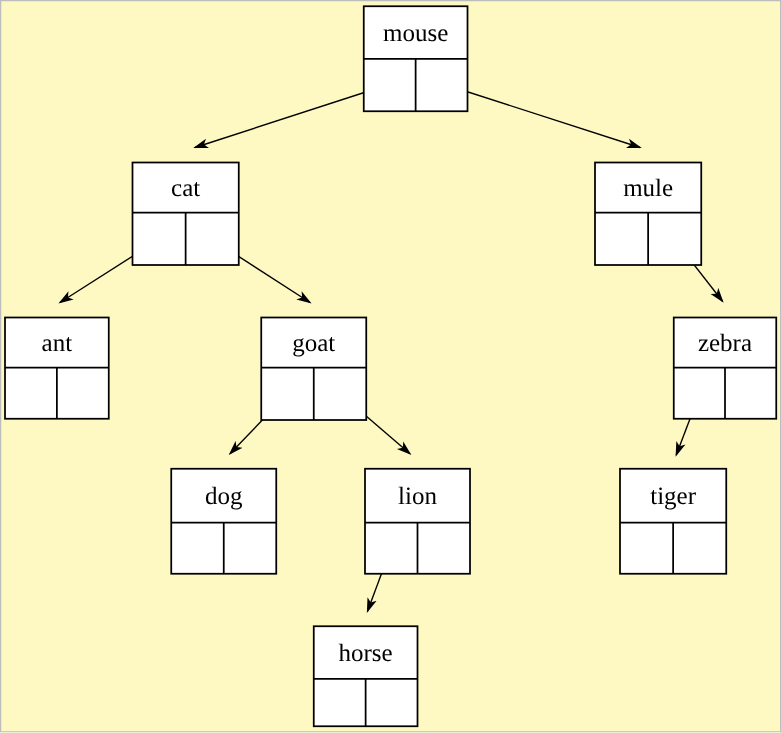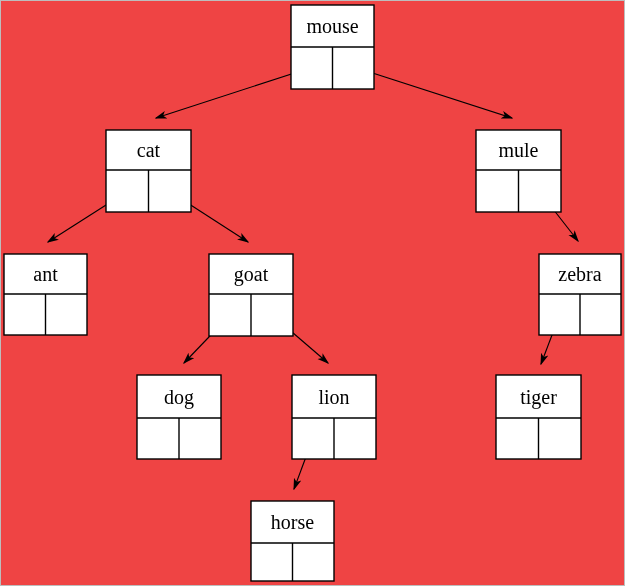--- a/index.html
+++ b/index.html
@@ -5,21 +5,21 @@
   html, body {
     margin: 0;
     padding: 0;
     background: #ffffff;
   }
   #frame {
     position: relative;
     width: 623px;
     height: 584px;
     border: 1px solid #bdbdbd;
-    background: #ef4444;
+    background: #fef9c3;
     overflow: hidden;
   }
   #bst-svg {
     position: absolute;
     left: 0;
     top: 0;
     width: 623px;
     height: 584px;
   }
   .node-box {

